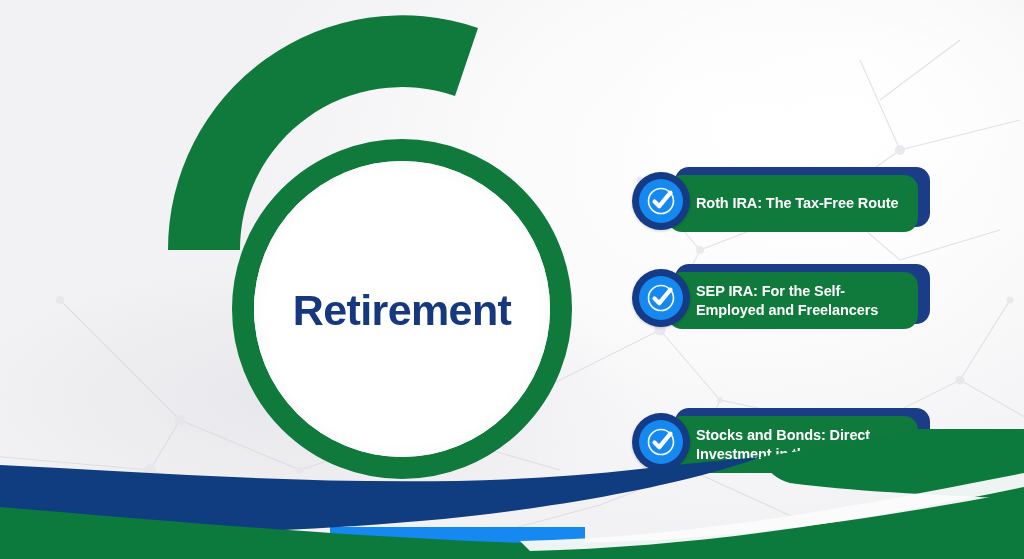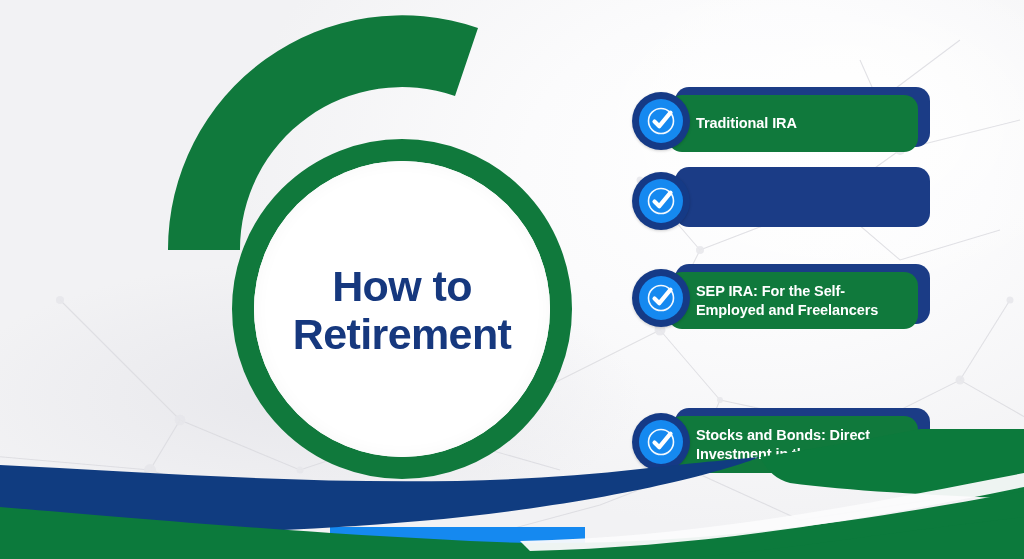--- a/index.html
+++ b/index.html
@@ -205,84 +205,72 @@
                A 234 234 0 0 1 478 28
                L 455 96
                A 162 162 0 0 0 240 250
                Z" fill="#10793C"></path>
     </svg>
     <div class="emblem-ring"></div>
     <div class="emblem-inner-shadow"></div>
   </div>
 
   <div class="title-wrap">
-    <div class="title-line">How to</div>
     <div class="title-line">Retirement</div>
   </div>
 
   <div class="list">
 
-    <div class="row" style="top:11px">
+
+    <div class="row" style="top:91px">
       <div class="pill-shadow"></div>
       <div class="pill">
-        <span class="pill-label">Traditional IRA</span>
+        <span class="pill-label">Roth IRA: The Tax-Free Route</span>
       </div>
       <div class="check-badge">
         <div class="disc">
           <svg width="34" height="34" viewBox="0 0 34 34">
             <circle cx="17" cy="17" r="12.5" fill="none" stroke="#ffffff" stroke-width="1.6" opacity="0.95"></circle>
             <path d="M10.5 17.6 L15.3 22.2 L26.5 8.6" fill="none" stroke="#ffffff" stroke-width="4.2" stroke-linecap="round" stroke-linejoin="round"></path>
           </svg>
         </div>
       </div>
     </div>
 
-    <div class="row" style="top:91px">
+    <div class="row" style="top:188px">
       <div class="pill-shadow"></div>
+      <div class="pill">
+        <span class="pill-label">SEP IRA: For the Self-Employed and Freelancers</span>
+      </div>
       <div class="check-badge">
         <div class="disc">
           <svg width="34" height="34" viewBox="0 0 34 34">
             <circle cx="17" cy="17" r="12.5" fill="none" stroke="#ffffff" stroke-width="1.6" opacity="0.95"></circle>
             <path d="M10.5 17.6 L15.3 22.2 L26.5 8.6" fill="none" stroke="#ffffff" stroke-width="4.2" stroke-linecap="round" stroke-linejoin="round"></path>
           </svg>
         </div>
       </div>
     </div>
 
-    <div class="row" style="top:188px">
+
+    <div class="row" style="top:332px">
       <div class="pill-shadow"></div>
       <div class="pill">
-        <span class="pill-label">SEP IRA: For the Self-Employed and Freelancers</span>
+        <span class="pill-label">Stocks and Bonds: Direct Investment in the Market</span>
       </div>
       <div class="check-badge">
         <div class="disc">
           <svg width="34" height="34" viewBox="0 0 34 34">
             <circle cx="17" cy="17" r="12.5" fill="none" stroke="#ffffff" stroke-width="1.6" opacity="0.95"></circle>
             <path d="M10.5 17.6 L15.3 22.2 L26.5 8.6" fill="none" stroke="#ffffff" stroke-width="4.2" stroke-linecap="round" stroke-linejoin="round"></path>
           </svg>
         </div>
       </div>
     </div>
 
-
-    <div class="row" style="top:332px">
-      <div class="pill-shadow"></div>
-      <div class="pill">
-        <span class="pill-label">Stocks and Bonds: Direct Investment in the Market</span>
-      </div>
-      <div class="check-badge">
-        <div class="disc">
-          <svg width="34" height="34" viewBox="0 0 34 34">
-            <circle cx="17" cy="17" r="12.5" fill="none" stroke="#ffffff" stroke-width="1.6" opacity="0.95"></circle>
-            <path d="M10.5 17.6 L15.3 22.2 L26.5 8.6" fill="none" stroke="#ffffff" stroke-width="4.2" stroke-linecap="round" stroke-linejoin="round"></path>
-          </svg>
-        </div>
-      </div>
-    </div>
-
   </div>
 
   <svg class="waves" viewBox="0 0 1024 130" preserveAspectRatio="none">
 
     <path d="M330 98 L585 98 L585 130 L330 130 Z" fill="#1589F0"></path>
     <path d="M845 120 L1024 96 L1024 130 L845 130 Z" fill="#1589F0"></path>
 
     <path d="M0 36 C 180 44 420 66 640 40 C 700 33 740 30 760 28
              C 720 44 600 76 420 92 C 250 107 100 106 0 100 Z" fill="#103C80"></path>
 

